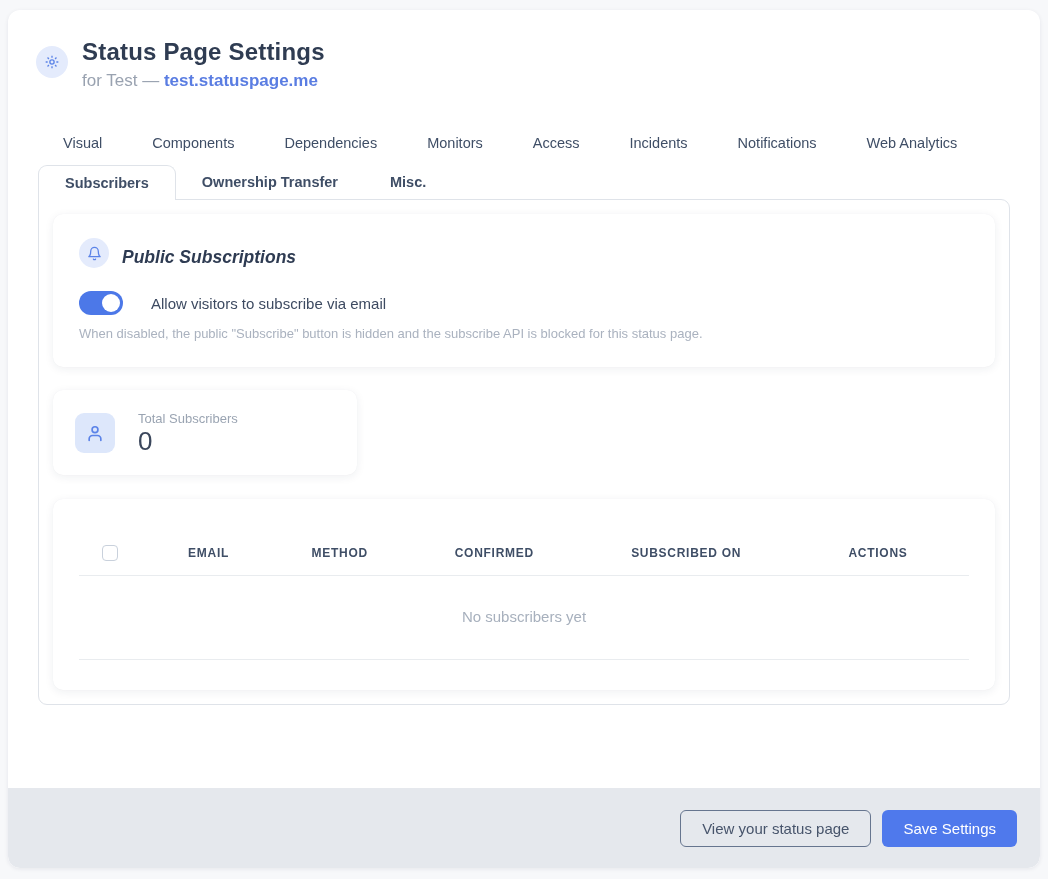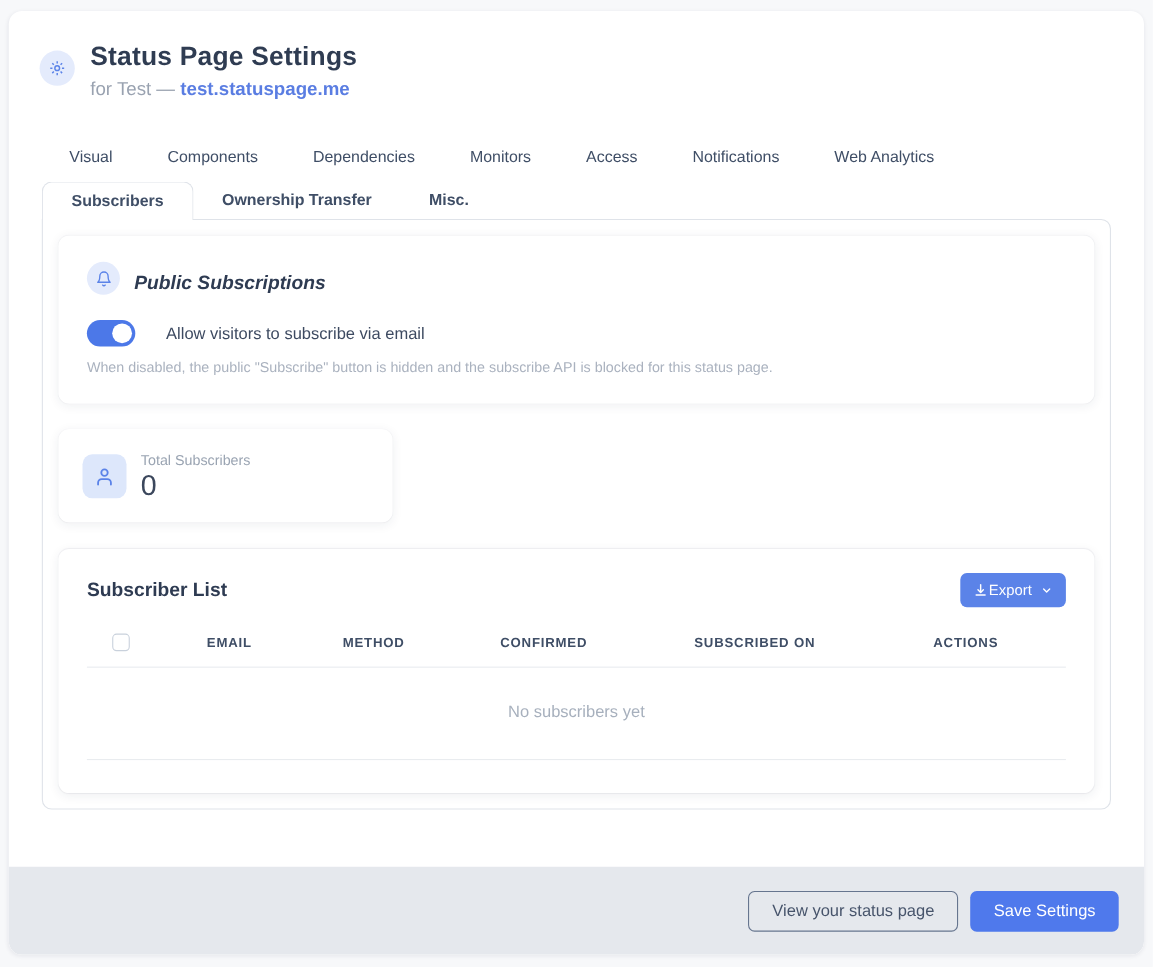--- a/index.html
+++ b/index.html
@@ -80,21 +80,21 @@
   }
   .toggle .knob {
     position: absolute; top: 3px; right: 3px; width: 18px; height: 18px;
     border-radius: 50%; background: #ffffff;
   }
   .toggle-label { font-size: 15px; color: #3d4a61; }
   .helper-text { font-size: 13px; color: #aab2bf; margin-top: 11px; }
   
   .card-total {
     width: 304px; margin-top: 23px; padding: 21px 22px;
-    display: flex; align-items: center; gap: 13px;
+    display: flex; align-items: center; gap: 23px;
   }
   .square-badge {
     width: 40px; height: 40px; border-radius: 9px;
     background: #dde7fb; display: flex; align-items: center; justify-content: center;
     flex: 0 0 auto;
   }
   .stat-label { font-size: 13px; color: #9aa4b2; }
   .stat-value { font-size: 26px; color: #3b475c; margin-top: 2px; font-weight: 400; line-height: 1; }
   
   .card-list { margin-top: 24px; padding: 22px 26px 4px 26px; }
@@ -179,20 +179,21 @@
     </div>
   </div>
 
   <div class="tabs">
     <div class="tab-row tab-row-1">
       <div class="tab">Visual</div>
       <div class="tab">Components</div>
       <div class="tab">Dependencies</div>
       <div class="tab">Monitors</div>
       <div class="tab">Access</div>
+      <div class="tab">Incidents</div>
       <div class="tab">Notifications</div>
       <div class="tab">Web Analytics</div>
     </div>
     <div class="tab-row tab-row-2">
       <div class="tab active">Subscribers</div>
       <div class="tab">Ownership Transfer</div>
       <div class="tab">Misc.</div>
     </div>
   </div>
 
@@ -224,38 +225,20 @@
           <circle cx="12" cy="8" r="3.5"></circle>
         </svg>
       </div>
       <div>
         <div class="stat-label">Total Subscribers</div>
         <div class="stat-value">0</div>
       </div>
     </div>
 
     <div class="card card-list">
-      <div class="list-head">
-        <div class="card-title">Subscriber List</div>
-        <button class="btn-export">
-          <span>
-            <svg width="13" height="13" viewBox="0 0 16 16" fill="none" stroke="#ffffff" stroke-width="1.6" stroke-linecap="round" stroke-linejoin="round">
-              <path d="M8 2v8"></path>
-                <path d="M5 7.5 8 10.5 11 7.5"></path>
-                <path d="M3 13.5h10"></path>
-            </svg>
-          </span>
-          <span>Export</span>
-          <span class="chev">
-            <svg width="11" height="11" viewBox="0 0 16 16" fill="none" stroke="#ffffff" stroke-width="1.8" stroke-linecap="round" stroke-linejoin="round">
-              <path d="M4 6.5 8 10.5 12 6.5"></path>
-            </svg>
-          </span>
-        </button>
-      </div>
 
 
       <div class="table">
         <div class="thead-row">
           <div class="th col-check">
             <div class="checkbox"></div>
           </div>
           <div class="th col-email">EMAIL</div>
           <div class="th col-method">METHOD</div>
           <div class="th col-confirmed">CONFIRMED</div>

